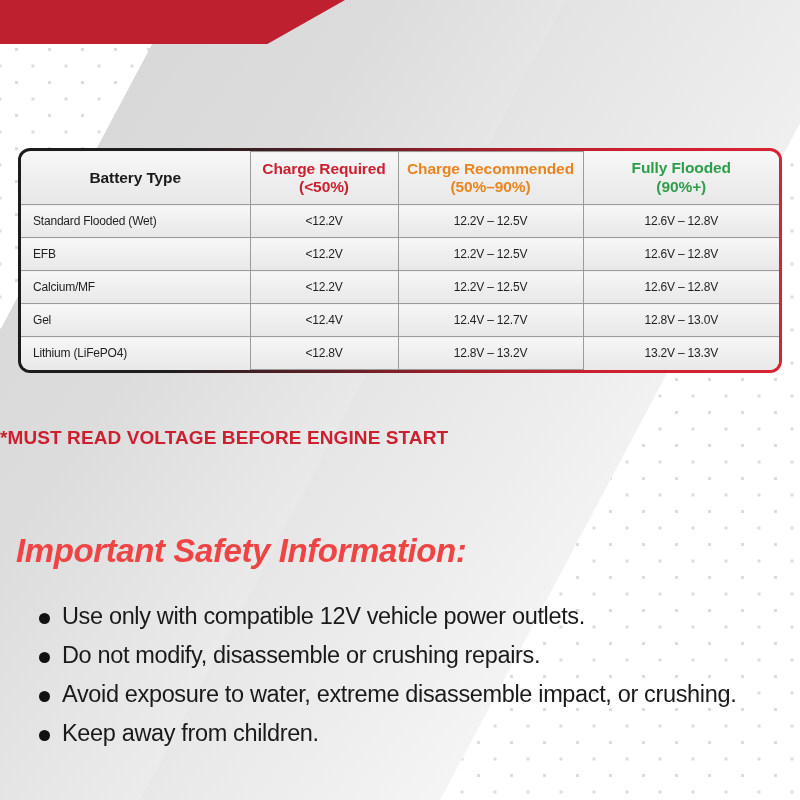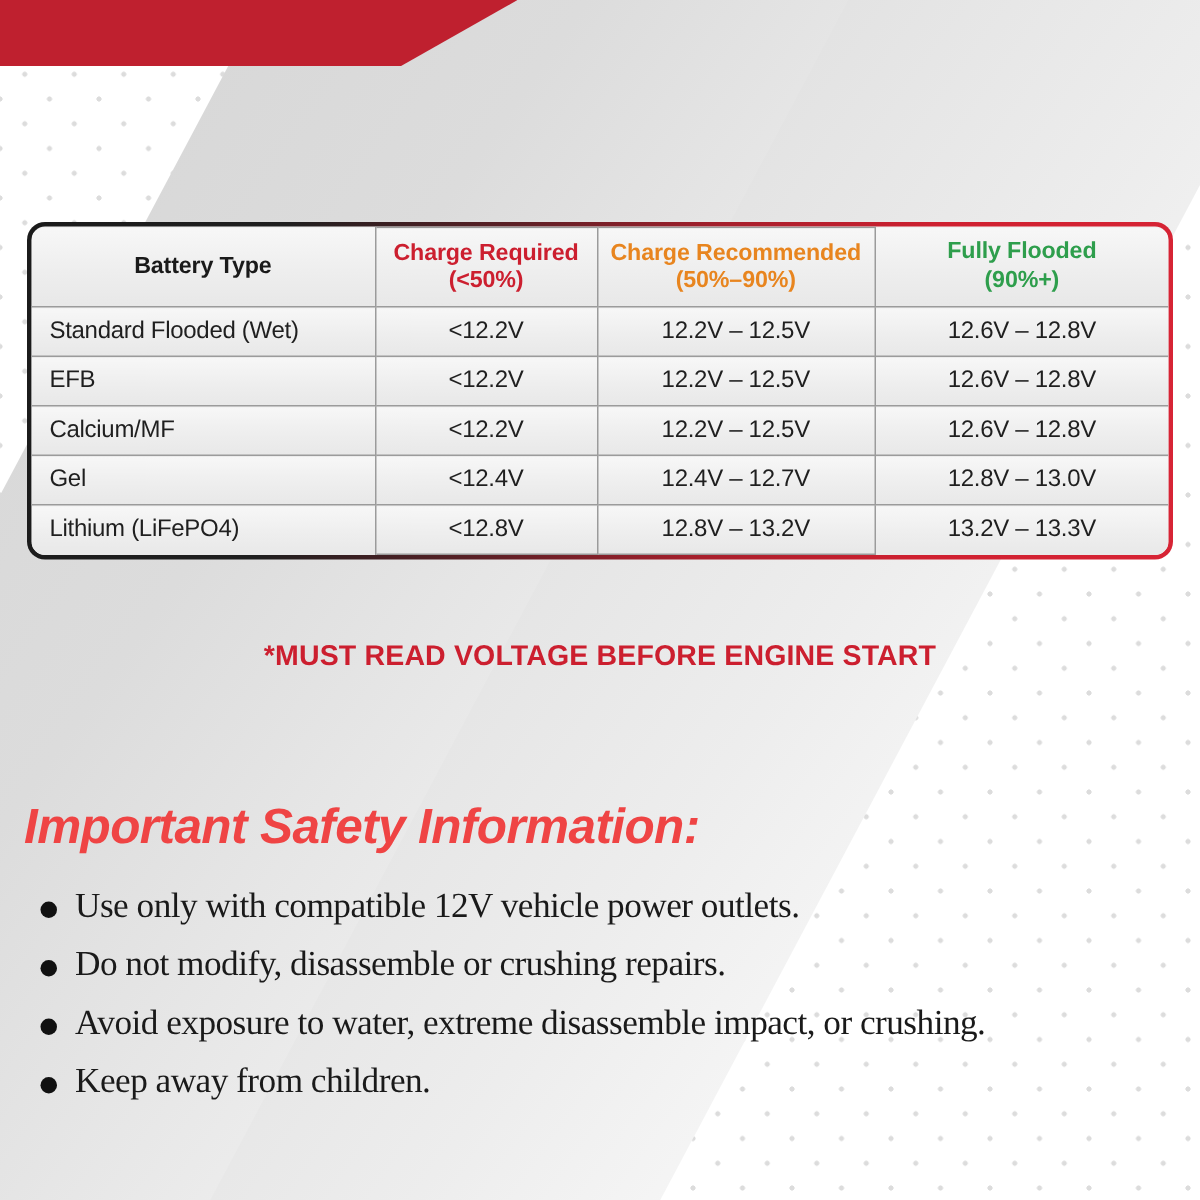--- a/index.html
+++ b/index.html
@@ -111,21 +111,21 @@
   th.head-battery {
     color: #1a1a1a;
     font-size: 16px;
   }
   th.head-required   { color: #cc1f2f; }
   th.head-recommended{ color: #e8851f; }
   th.head-full       { color: #2e9e4c; }
 
   table.voltage-table tbody td {
     height: 32px;
-    font-size: 16px;
+    font-size: 12px;
     color: #1f1f1f;
     text-align: center;
     vertical-align: middle;
     letter-spacing: -0.2px;
   }
   table.voltage-table tbody td.type-cell {
     text-align: left;
     padding-left: 12px;
   }
 
@@ -136,21 +136,20 @@
   table.voltage-table tbody tr:last-child td:last-child  { border-bottom-right-radius: 8px; border-right: none; border-bottom: none;}
   table.voltage-table tbody td:first-child { border-left: none; }
   table.voltage-table tbody td:last-child  { border-right: none; }
 
   
   #must-read-note {
     position: absolute;
     top: 427px;
     left: 0;
     width: 800px;
-    text-align: center;
     font-size: 19px;
     font-weight: bold;
     color: #cc1f2f;
     letter-spacing: 0.1px;
   }
 
   
   #safety-heading {
     position: absolute;
     left: 16px;
@@ -160,23 +159,22 @@
     color: #ef4444;
     letter-spacing: -0.4px;
     font-style: italic;
   }
   #safety-list {
     position: absolute;
     left: 27px;
     top: 592px;
     width: 755px;
     list-style: none;
-    margin: 0;
+    margin: 12px;
     padding: 0;
-    font-family: Liberation Serif, serif;
   }
   #safety-list li {
     position: relative;
     padding-left: 23px;
     margin-bottom: 13px;
     font-size: 23.5px;
     color: #1a1a1a;
     letter-spacing: -0.35px;
     line-height: 1.1;
   }

